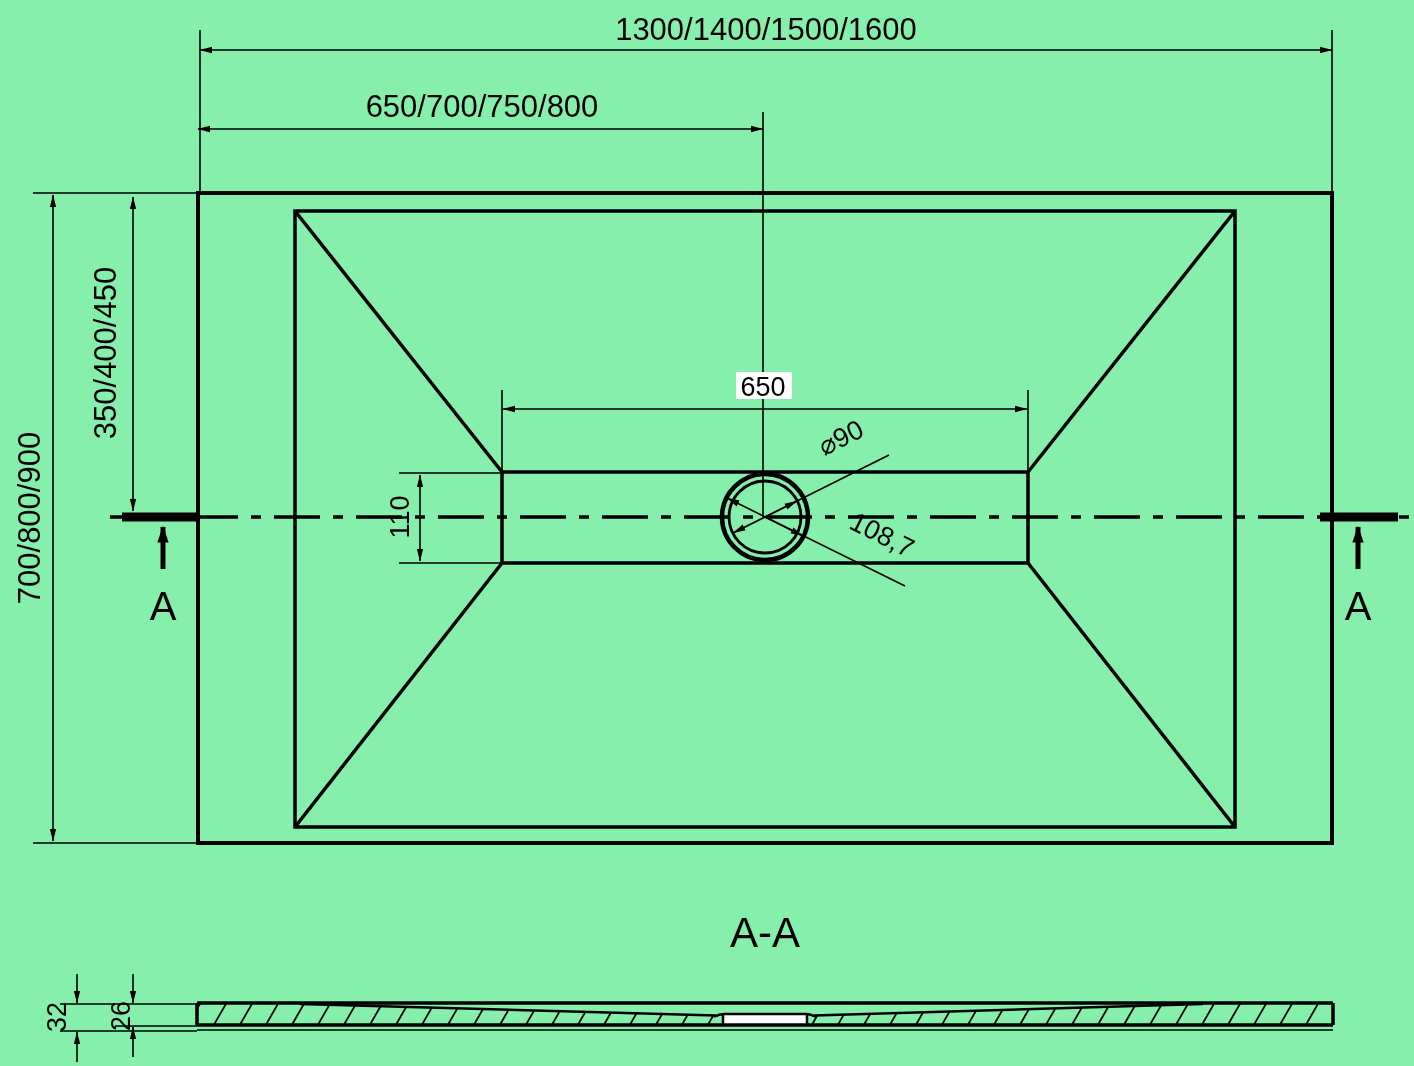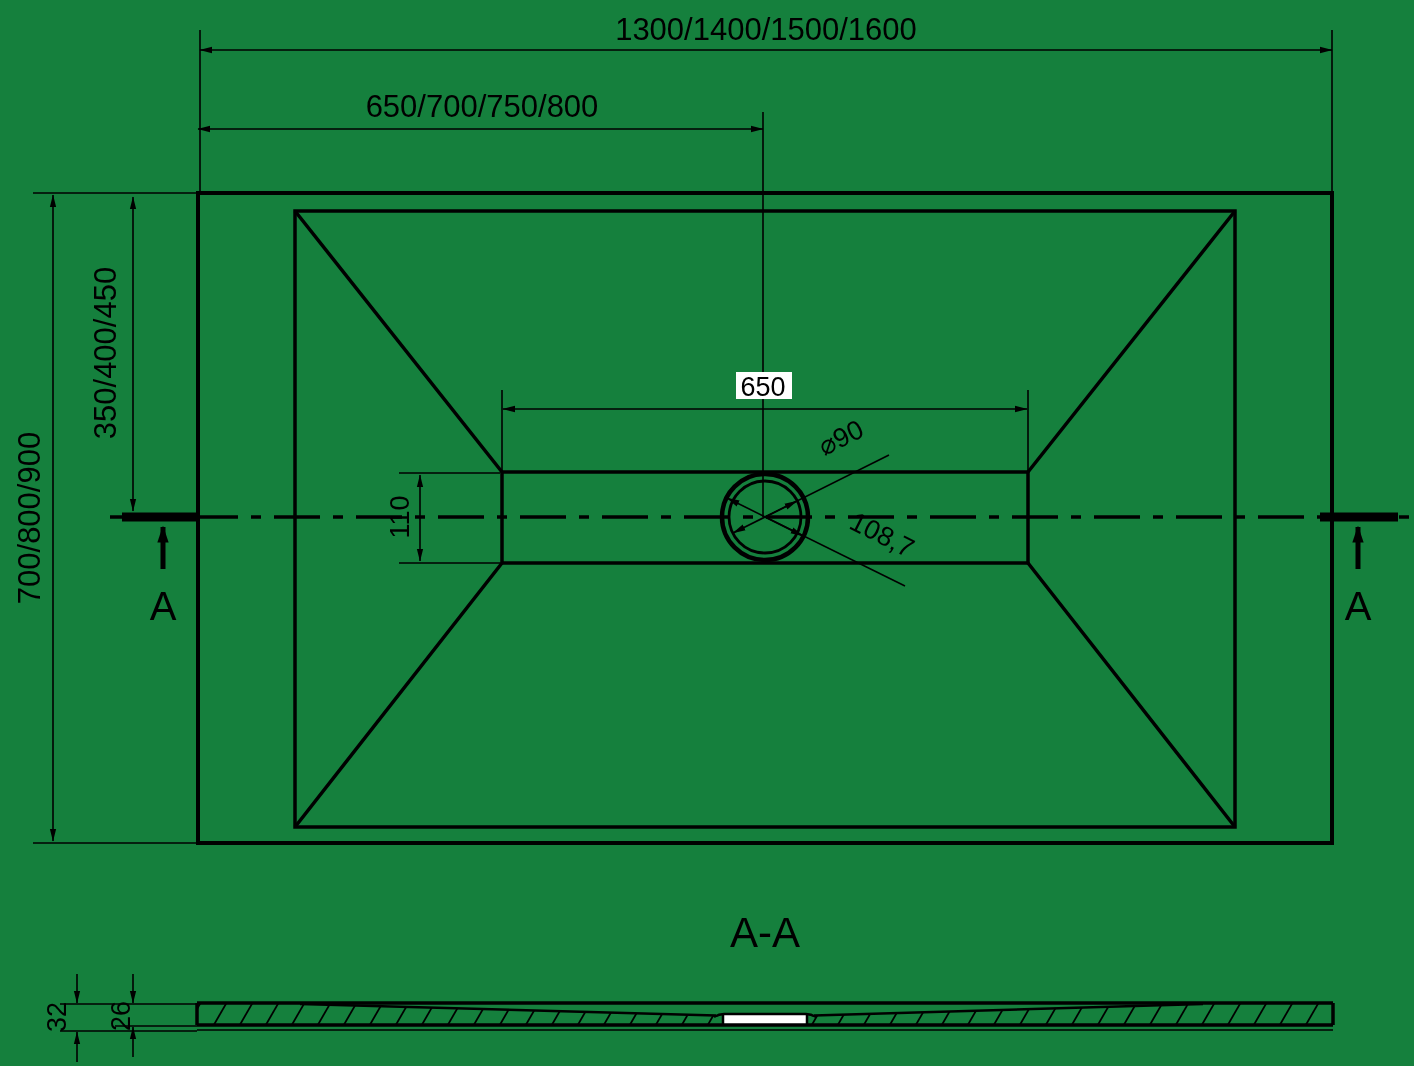--- a/index.html
+++ b/index.html
@@ -1,16 +1,16 @@
 <!DOCTYPE html>
 <html><head>
 <meta charset="utf-8">
 <style>
   html,body{margin:0;padding:0;background:#ffffff;}
-  #stage{position:relative;width:1414px;height:1066px;background:#15803d;overflow:hidden;}
+  #stage{position:relative;width:1414px;height:1066px;background:#86efac;overflow:hidden;}
   svg{position:absolute;left:0;top:0;}
   text{fill:#000;}
   .dim-big{font:31px "Liberation Sans","DejaVu Sans",sans-serif;}
   .dim-small{font:27px "Liberation Sans","DejaVu Sans",sans-serif;}
   .marker-letter{font:40px "Liberation Sans","DejaVu Sans",sans-serif;}
   .section-title{font:42px "Liberation Sans","DejaVu Sans",sans-serif;}
   .thick{stroke:#000;stroke-width:4;fill:none;}
   .med{stroke:#000;stroke-width:3.5;fill:none;}
   .slope{stroke:#000;stroke-width:2.5;fill:none;}
   .thin{stroke:#000;stroke-width:1.6;fill:none;}

